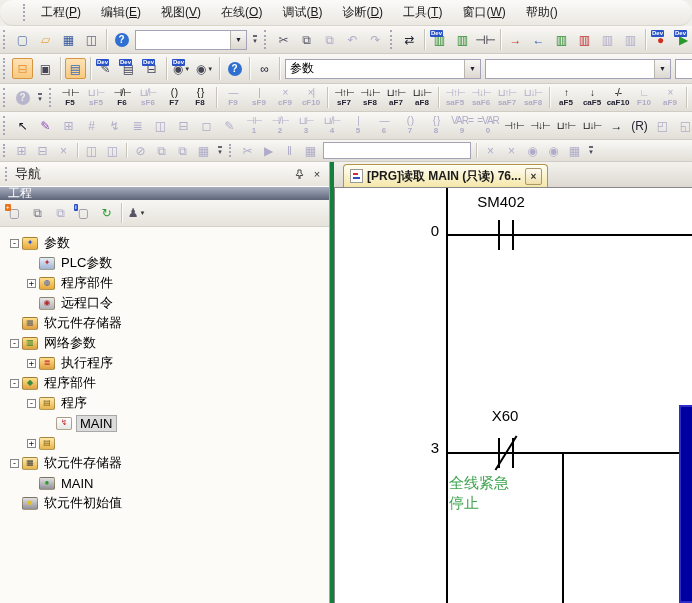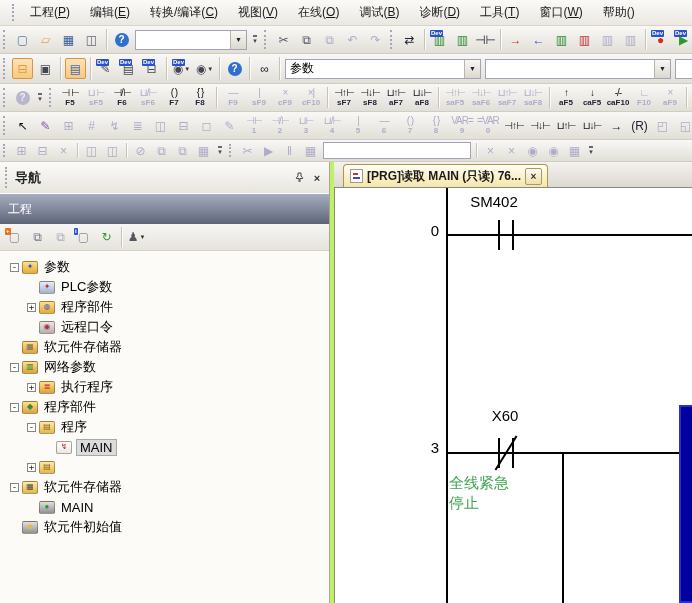--- a/index.html
+++ b/index.html
@@ -1,20 +1,20 @@
 <!DOCTYPE html>
 <html><head>
 <meta charset="utf-8">
 <style>
   html,body{margin:0;padding:0;}
   body{width:692px;height:603px;overflow:hidden;font-family:"Liberation Sans","DejaVu Sans",sans-serif;background:#e8e5df;}
   .app{width:692px;height:603px;position:relative;overflow:hidden;background:#f0eee9;}
 
   
-  .menubar{height:26px;display:flex;align-items:flex-start;background:linear-gradient(#fbfaf8,#ebe8e2);border-bottom:1px solid #d8d5ce;box-sizing:border-box;padding-left:9px;}
+  .menubar{height:26px;display:flex;align-items:flex-start;background:linear-gradient(#fbfaf8,#ebe8e2);border-bottom:1px solid #d8d5ce;box-sizing:border-box;padding-left:20px;border-radius:13px;}
   .menu-item{padding:4px 10px;font-size:12px;color:#1a1a1a;white-space:nowrap;cursor:default;}
   .menu-item u{text-decoration:underline;}
 
   
   .toolbar-row{display:flex;align-items:center;background:linear-gradient(#f9f8f5,#e2dfd8);border-bottom:1px solid #cfccc5;overflow:hidden;box-sizing:border-box;flex-wrap:nowrap;}
   #tb-std{height:28px}#tb-view{height:30px}#tb-ladder{height:28px}#tb-edit{height:28px}#tb-misc{height:22px}
   .grip{width:2px;align-self:stretch;margin:4px 4px 4px 3px;border-left:2px dotted #a8a5b8;flex:none;}
   .sep{width:1px;align-self:stretch;margin:3px 3px;background:#c6c3bb;box-shadow:1px 0 0 rgba(255,255,255,.8);flex:none;}
   .tbtn{width:21px;height:21px;flex:none;position:relative;display:inline-flex;align-items:center;justify-content:center;border:1px solid transparent;border-radius:2px;margin:0 1px;box-sizing:border-box;}
   #tb-misc .tbtn{width:19px;height:18px;}
@@ -32,52 +32,52 @@
   .combo .carrow{width:15px;align-self:stretch;background:linear-gradient(#f8f7f4,#dcd8d0);border-left:1px solid #b8b5ad;display:flex;align-items:center;justify-content:center;font-size:7px;color:#223;flex:none;}
   #tb-misc .combo{height:17px;}
   .lbtn{width:26px;height:26px;flex:none;display:inline-flex;flex-direction:column;align-items:center;justify-content:center;gap:1px;}
   .lbtn .sym{font-size:10px;line-height:10px;color:#111;letter-spacing:-1px;white-space:nowrap;}
   .lbtn .lbl{font-size:8px;line-height:8px;color:#223;font-weight:bold;letter-spacing:0;}
   .lbtn.disabled .sym,.lbtn.disabled .lbl{color:#aeacc8;}
 
   
   .main{display:flex;height:441px;}
   .nav-panel{width:330px;flex:none;background:#f4f2ed;border-right:1px solid #a8a59e;display:flex;flex-direction:column;box-sizing:border-box;}
-  .nav-title{height:31px;flex:none;display:flex;align-items:center;padding:0 4px 0 4px;background:linear-gradient(#fcfbf9,#e8e5de);font-weight:bold;}
+  .nav-title{height:24px;flex:none;display:flex;align-items:center;padding:0 4px 0 4px;background:linear-gradient(#fcfbf9,#e8e5de);}
   .nav-title .tgrip{width:2px;align-self:stretch;margin:5px 6px 5px 1px;border-left:2px dotted #a8a5b8;}
   .nav-title-label{flex:1;font-size:13px;color:#222;}
   .nav-btn{width:16px;height:16px;display:flex;align-items:center;justify-content:center;color:#333;font-size:11px;margin-left:2px;}
-  .nav-section{height:31px;flex:none;background:linear-gradient(#a8aec0,#5d6478);color:#fff;font-size:12px;display:flex;align-items:center;padding:4px 8px;border-top:1px solid #fff;box-sizing:border-box;}
+  .nav-section{height:14px;flex:none;background:linear-gradient(#a8aec0,#5d6478);color:#fff;font-size:12px;display:flex;align-items:center;padding:4px 8px;border-top:1px solid #fff;box-sizing:border-box;}
   .nav-toolbar{height:26px;flex:none;display:flex;align-items:center;background:linear-gradient(#f7f6f3,#e6e3dc);border-bottom:1px solid #d4d1ca;padding-left:3px;}
   .nav-tree{flex:1;background:#fcfbf8;padding:6px 0 0 6px;overflow:hidden;}
   .tree-row{height:20px;display:flex;align-items:center;}
   .tree-expander{width:9px;height:9px;flex:none;border:1px solid #868686;background:#fff;font-size:9px;line-height:7px;text-align:center;color:#222;margin-right:3px;box-sizing:border-box;font-family:"DejaVu Sans Mono",monospace;}
   .tree-spacer{width:12px;flex:none;}
   .tree-icon{width:16px;height:13px;flex:none;border:1px solid rgba(100,80,30,.5);border-radius:2px;margin-right:4px;display:flex;align-items:center;justify-content:center;font-size:8px;line-height:1;box-sizing:border-box;}
   .tree-label{font-size:13px;color:#000;padding:0 2px;white-space:nowrap;}
   .tree-label.selected{background:#dcdcdc;border:1px solid #a8a8a8;padding:0 3px;}
 
-  .editor-area{flex:1;display:flex;flex-direction:column;background:#bef264;padding-left:4px;box-sizing:border-box;min-width:0;}
+  .editor-area{flex:1;display:flex;flex-direction:column;background:#15803d;padding-left:4px;box-sizing:border-box;min-width:0;}
   .tab-bar{height:25px;flex:none;display:flex;align-items:flex-end;padding-left:9px;background:linear-gradient(#f4f2ee,#ddd9d2);}
   .tab{height:23px;display:flex;align-items:center;gap:4px;padding:0 5px 0 6px;background:linear-gradient(#fffef4,#f5e6a8);border:1px solid #b09448;border-bottom:none;border-radius:4px 4px 0 0;font-size:12px;font-weight:bold;color:#1a1a1a;box-sizing:border-box;white-space:nowrap;}
   .tab-icon{width:13px;height:14px;background:#fff;border:1px solid #999;position:relative;flex:none;box-sizing:border-box;}
   .tab-icon::before{content:"";position:absolute;left:2px;top:3px;width:5px;height:2px;background:#d03030;}
   .tab-icon::after{content:"";position:absolute;left:2px;top:7px;width:7px;height:2px;background:#3050c0;}
   .tab-close{width:15px;height:15px;flex:none;border:1px solid #a89a68;background:linear-gradient(#fdfaf0,#efe0ad);display:flex;align-items:center;justify-content:center;font-size:10px;color:#333;border-radius:2px;}
 
   .canvas{flex:1;background:#fff;border-top:1px solid #888;border-left:1px solid #888;position:relative;overflow:hidden;}
   .busbar{position:absolute;left:111px;top:0;bottom:0;width:2px;background:#000;}
   .wire{position:absolute;height:2px;background:#000;}
   #wire0{left:113px;right:0;top:46px;}
   #wire1{left:113px;width:231px;top:264px;}
   .rung-number{position:absolute;width:46px;text-align:right;font-size:15px;color:#000;}
   #rnum0{left:58px;top:34px;}
   #rnum1{left:58px;top:251px;}
   .device-label{position:absolute;width:78px;text-align:center;font-size:15px;color:#000;}
-  #dev0{left:120px;top:5px;}
+  #dev0{left:127px;top:5px;}
   #dev1{left:131px;top:219px;}
   .contact{position:absolute;width:22px;height:30px;}
   #contact0{left:160px;top:32px;}
   #contact1{left:160px;top:250px;}
   .contact .cbar{position:absolute;top:0;width:2px;height:30px;background:#000;}
   .cbar.left{left:3px;}.cbar.right{left:17px;}
   .contact .slash{position:absolute;left:10px;top:-5px;width:2px;height:40px;background:#000;transform:rotate(32deg);}
   .branch{position:absolute;left:227px;top:264px;bottom:0;width:2px;background:#000;}
   .comment-line{position:absolute;left:114px;font-size:15px;line-height:18px;color:#3fa450;}
   #cmt0{top:286px;}#cmt1{top:306px;}
@@ -85,21 +85,20 @@
 </style>
 </head>
 <body>
 
 <div class="app">
 
   <div class="menubar" id="menubar">
       <span class="grip"></span>
       <span class="menu-item">工程(<u>P</u>)</span>
       <span class="menu-item">编辑(<u>E</u>)</span>
-      <span class="menu-item">转换/编译(<u>C</u>)</span>
       <span class="menu-item">视图(<u>V</u>)</span>
       <span class="menu-item">在线(<u>O</u>)</span>
       <span class="menu-item">调试(<u>B</u>)</span>
       <span class="menu-item">诊断(<u>D</u>)</span>
       <span class="menu-item">工具(<u>T</u>)</span>
       <span class="menu-item">窗口(<u>W</u>)</span>
       <span class="menu-item">帮助()</span>
     </div>
 
   <div class="toolbar-row" id="tb-std">

